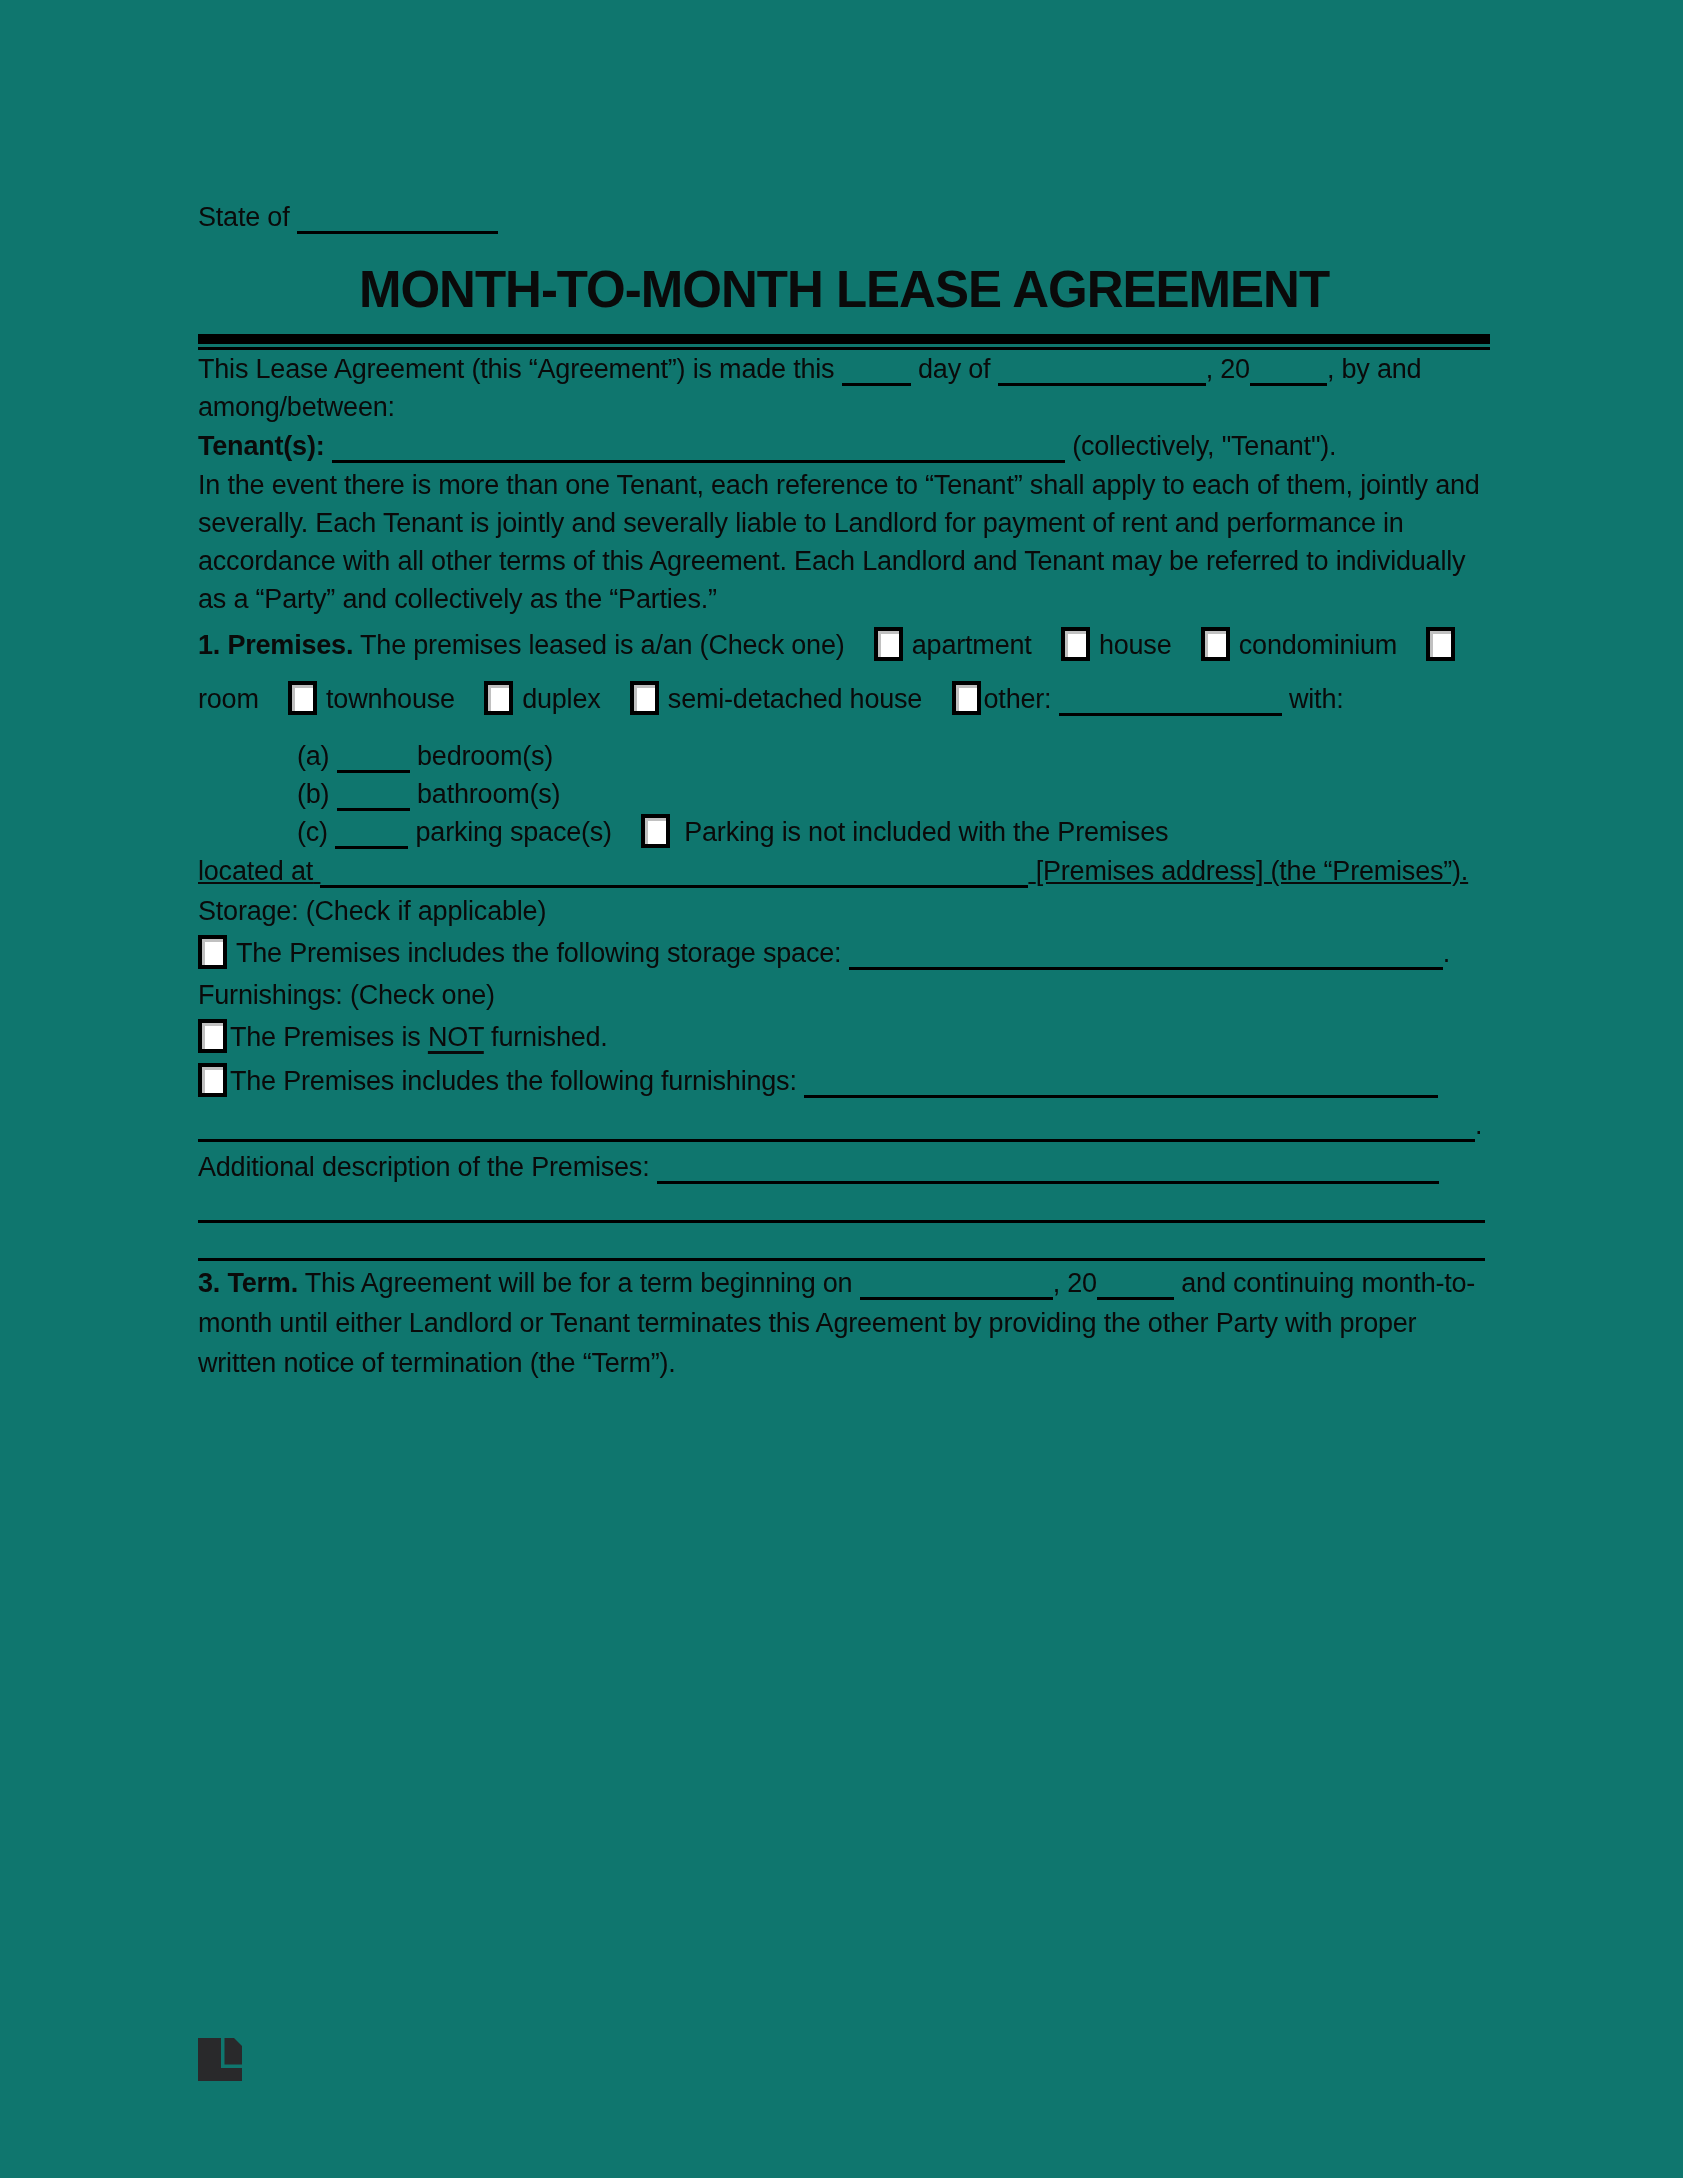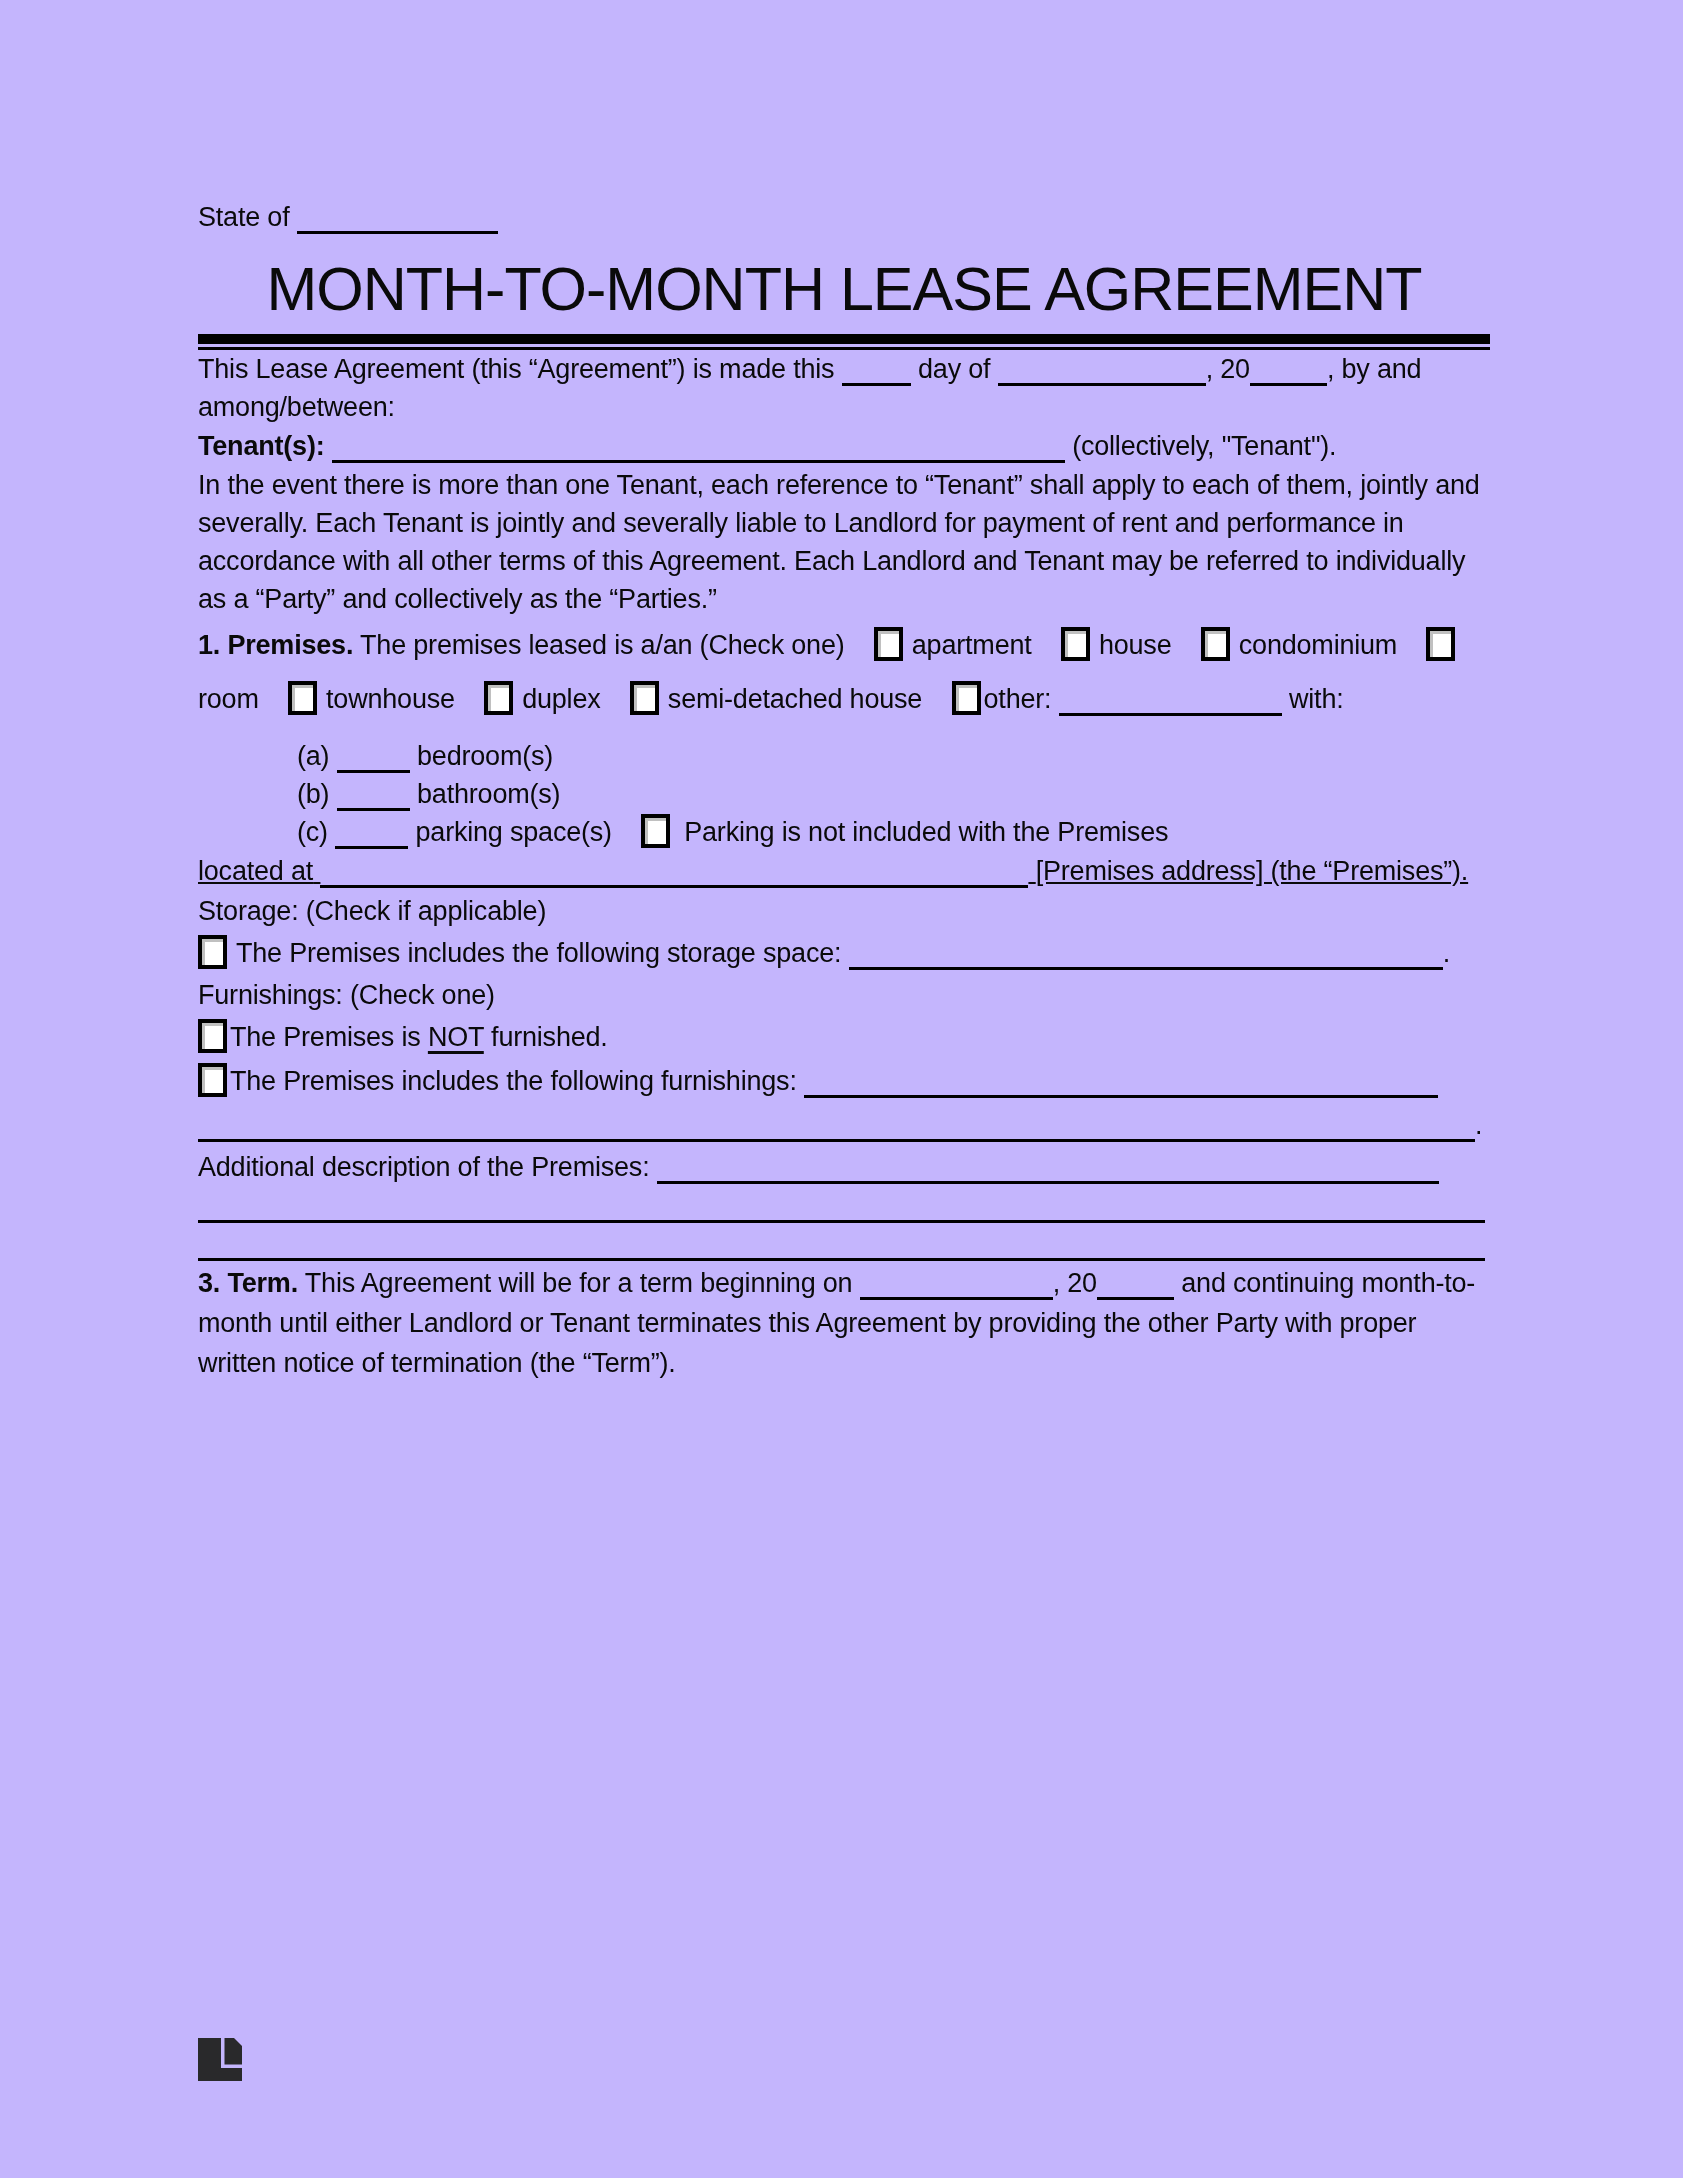--- a/index.html
+++ b/index.html
@@ -1,20 +1,20 @@
 <!DOCTYPE html>
 <html><head>
 <meta charset="utf-8">
 <style>
   html, body { margin: 0; padding: 0; background: #ffffff; }
   .page {
     position: relative;
     width: 1683px;
     height: 2178px;
-    background: #c4b5fd;
+    background: #0f766e;
     box-sizing: border-box;
     padding: 197px 193px 0 198px;
     font-family: "Liberation Sans", "DejaVu Sans", sans-serif;
     font-size: 27px;
     letter-spacing: -0.2px;
     color: #0a0a0a;
     overflow: hidden;
   }
   .page p, .page div.line { margin: 0; }
 
@@ -43,21 +43,21 @@
     box-shadow: inset 3px 3px 0 #c0c0c0;
     vertical-align: -7px;
   }
   .opt-cb   { margin: 0 9px 0 22px; }
   .lead-cb  { margin: 0 9px 0 0; }
   .tightr   { margin-right: 3px; }
   .mid-cb   { margin: 0 14px 0 22px; }
 
   
   .state    { line-height: 40px; }
-  .title    { margin-top: 18px; font-size: 61px; line-height: 69px; font-weight: 400;
+  .title    { margin-top: 18px; font-size: 51px; line-height: 69px; font-weight: 700;
               text-align: center; letter-spacing: -1px; }
   .rule     { margin-top: 10px; }
   .rule-thick { height: 10px; background: #000; }
   .rule-thin  { height: 3px; background: #000; margin-top: 3px; }
 
   .p1       { margin-top: 44px; line-height: 38px; }
   .landlord { margin-top: 42px; line-height: 40px; }
   .tenant   { margin-top: 42px; line-height: 40px; }
   .joint    { margin-top: 40px; line-height: 38px; }
   .s1a      { margin-top: 37px; line-height: 54px; }

